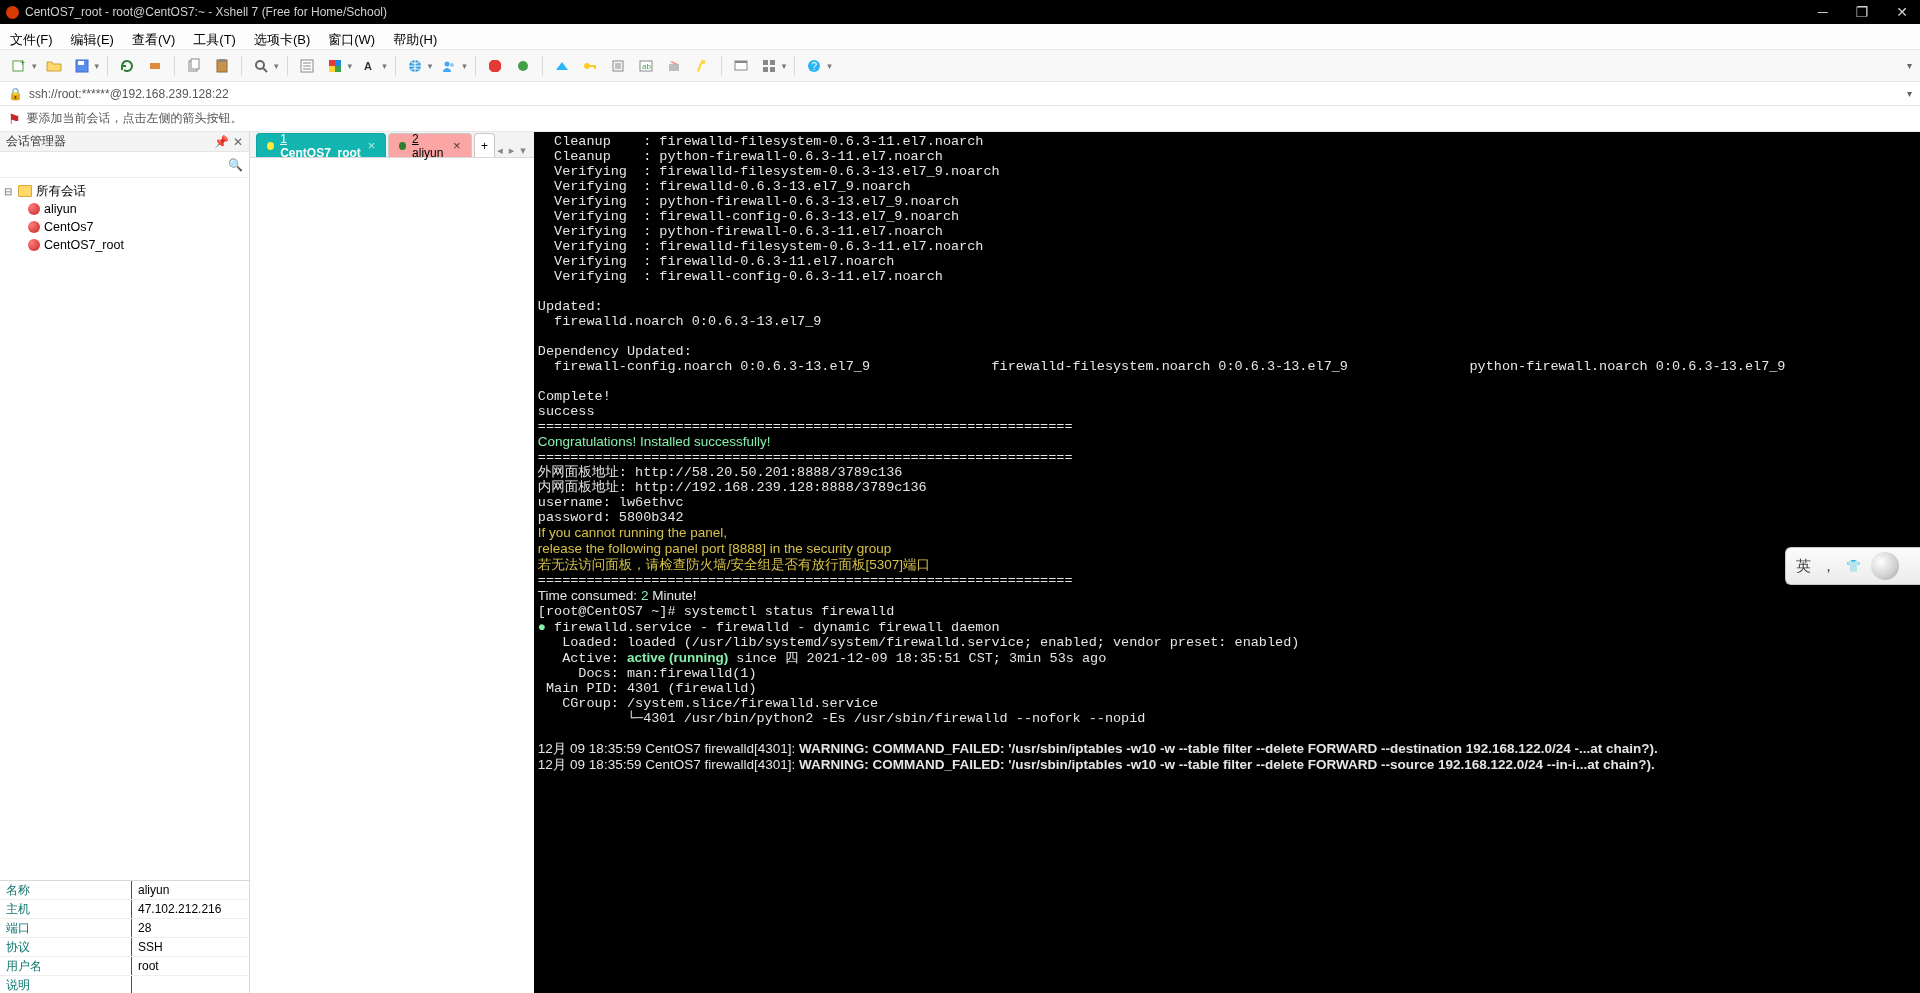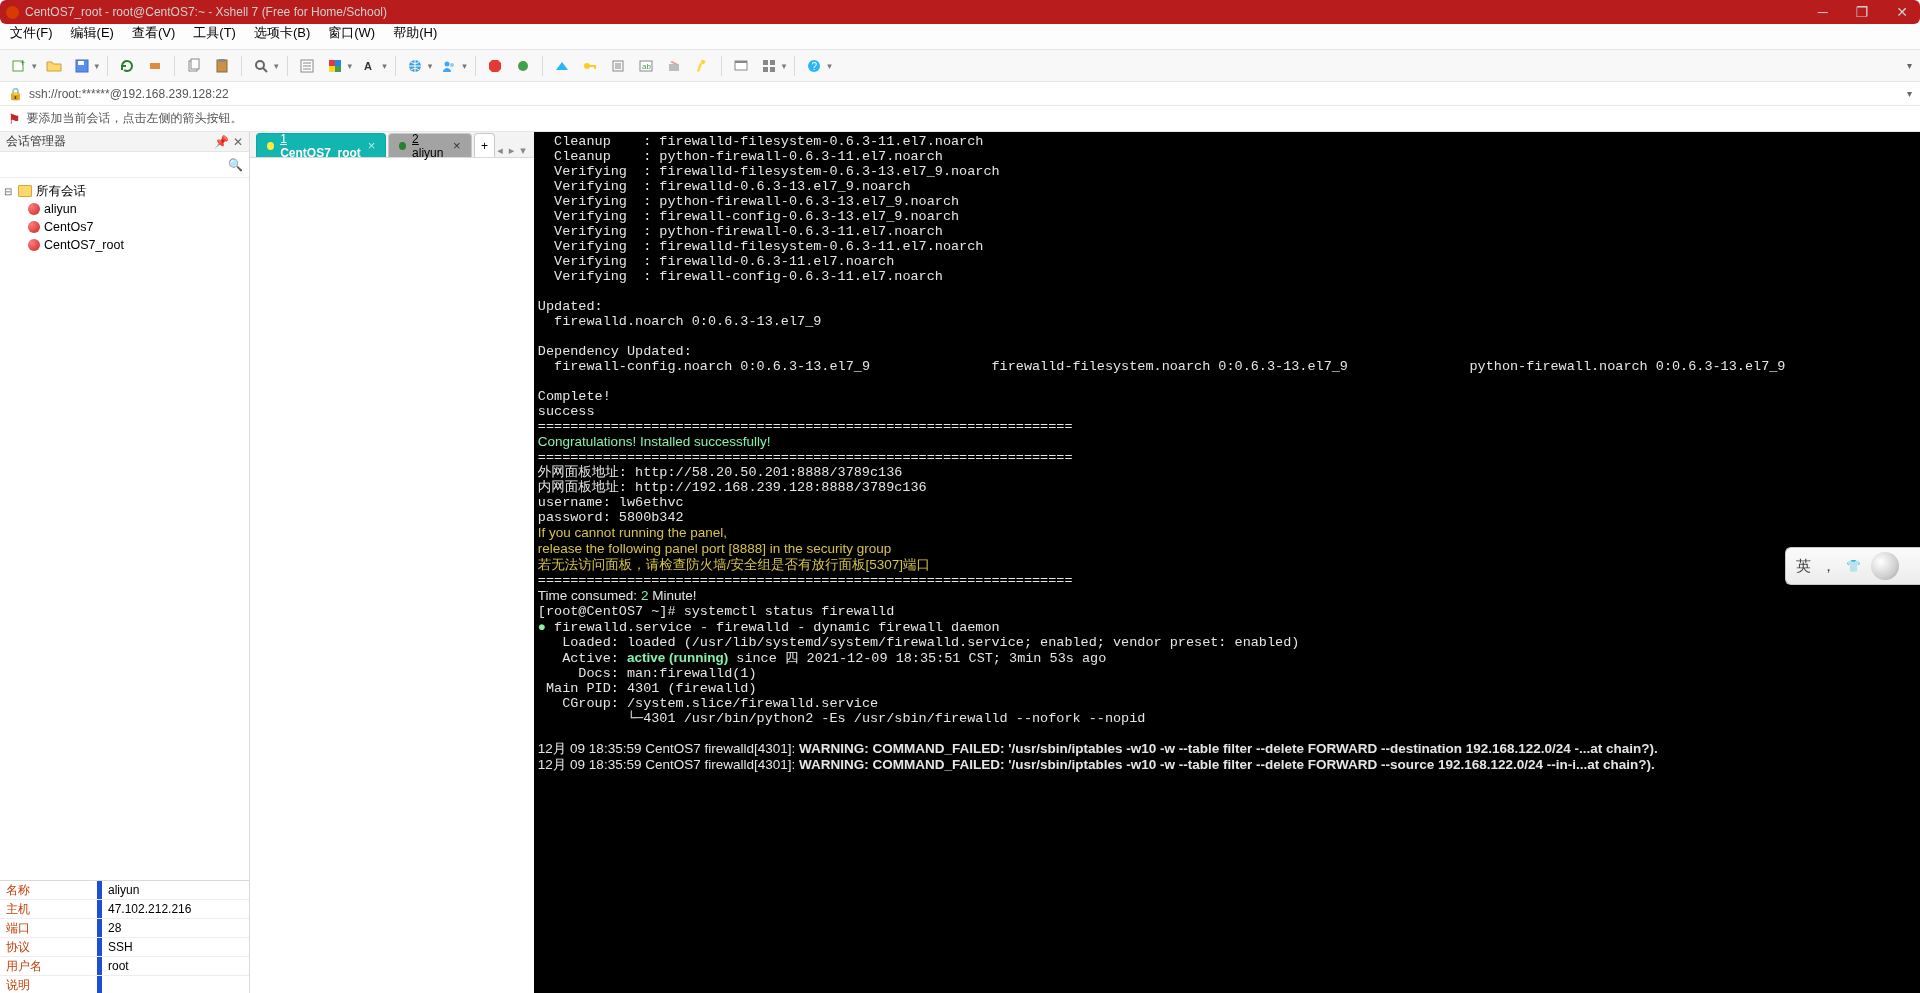--- a/index.html
+++ b/index.html
@@ -1,26 +1,26 @@
 <!DOCTYPE html>
 <html><head>
 <meta charset="utf-8">
 <style>
 * { margin:0; padding:0; box-sizing:border-box; font-family:"Microsoft YaHei","Segoe UI",Tahoma,sans-serif; }
 body { width:1920px; height:993px; background:#fff; overflow:hidden; font-size:12px; color:#000; }
 
 
-.titlebar { height:22px; background:#b91c1c; color:#d0d0d0; display:flex; align-items:center; padding:12px 6px;border-radius:6px; }
+.titlebar { height:22px; background:#000000; color:#d0d0d0; display:flex; align-items:center; padding:12px 6px; }
 .titlebar .app-icon{ width:13px; height:13px; border-radius:50%; background:#d83b01; margin-right:6px;}
 .titlebar .title{ flex:1; font-size:12px;}
 .win-btns { display:flex; gap:28px; margin-right:6px;}
 .win-btns span{ font-size:14px; color:#d0d0d0; cursor:pointer;}
 
 
-.menubar { height:26px; background:#fdfdfd; border-bottom:1px solid #e6e6e6; display:flex; align-items:flex-start; padding:0 10px; gap:18px; font-size:13px;}
+.menubar { height:26px; background:#fdfdfd; border-bottom:1px solid #e6e6e6; display:flex; align-items:flex-end; padding:0 10px; gap:18px; font-size:13px;}
 .menubar span{ cursor:pointer;}
 
 
 .toolbar { height:32px; background:#f8f8f8; border-bottom:1px solid #e5e5e5; display:flex; align-items:center; padding:0 8px; gap:6px;}
 .tb-btn{ width:22px; height:22px; display:flex; align-items:center; justify-content:center; border-radius:3px; cursor:pointer;}
 .tb-btn svg{ width:16px; height:16px;}
 .tb-sep{ width:1px; height:20px; background:#d9d9d9; margin:0 2px;}
 .dd{ font-size:9px; color:#777; margin-left:-4px;}
 .toolbar-end{ margin-left:auto; font-size:10px; color:#666;}
 
@@ -44,27 +44,27 @@
 .sb-search input{ flex:1; border:none; outline:none; font-size:12px;}
 .sb-search .mag{ color:#888;}
 .tree{ flex:1; padding:4px 2px; overflow:auto; font-size:12.5px;}
 .tree-node{ display:flex; align-items:center; gap:4px; height:18px; padding:0 2px; cursor:pointer;}
 .tree-node.child{ padding-left:26px;}
 .tree-node .tw{ width:10px; color:#666; font-size:10px;}
 .fold-ic{ width:14px; height:12px; background:#ffd76a; border:1px solid #d6a93a; border-radius:1px;}
 .sess-ic{ width:12px; height:12px; border-radius:50%; background:radial-gradient(circle at 30% 30%,#ff7b7b,#c62828);}
 .props{ border-top:1px solid #d9d9d9;}
 .prop-row{ display:flex; height:19px; border-bottom:1px solid #eee; font-size:12px;}
-.prop-row .k{ width:102px; padding:0 6px; display:flex; align-items:center; color:#c2410c; border-right:5px solid #1d4ed8;}
+.prop-row .k{ width:132px; padding:0 6px; display:flex; align-items:center; color:#0f766e; border-right:1px solid #1d4ed8;}
 .prop-row .v{ flex:1; padding:0 6px; display:flex; align-items:center; color:#000;}
 
 
 .right{ flex:1; display:flex; min-width:0;}
 .tabbar{ height:26px; background:#f3f3f3; border-bottom:1px solid #d9d9d9; display:flex; align-items:flex-end; padding-left:6px; gap:2px;}
-.tab{ height:24px; display:flex; align-items:center; padding:0 10px; gap:6px; border:1px solid #c9c9c9; border-bottom:none; border-radius:4px 4px 0 0; background:#a3a3a3; font-size:12px; cursor:pointer; position:relative;}
+.tab{ height:24px; display:flex; align-items:center; padding:0 10px; gap:6px; border:1px solid #c9c9c9; border-bottom:none; border-radius:4px 4px 0 0; background:#fca5a5; font-size:12px; cursor:pointer; position:relative;}
 .tab.active{ background:#13b5b1; color:#fff; border-color:#0fa7a3;}
 .tab .num{ text-decoration:underline;}
 .tab .dot{ width:8px; height:8px; border-radius:50%; background:#2e7d32;}
 .tab.active .dot{ background:#ffeb3b;}
 .tab .close{ color:inherit; opacity:.7; font-size:13px;}
 .tab.addtab{ width:24px; padding:0; justify-content:center; background:#fff;}
 .tab-nav{ margin-left:auto; display:flex; align-items:center; gap:6px; padding-right:8px; color:#888; font-size:11px;}
 
 .termwrap{ flex:1; display:flex; min-height:0;}
 .terminal{ flex:1; background:#000; color:#e5e5e5; font-family:Consolas,"Courier New",monospace; font-size:13.5px; line-height:15px; padding:2px 4px; overflow:hidden; white-space:pre;}

